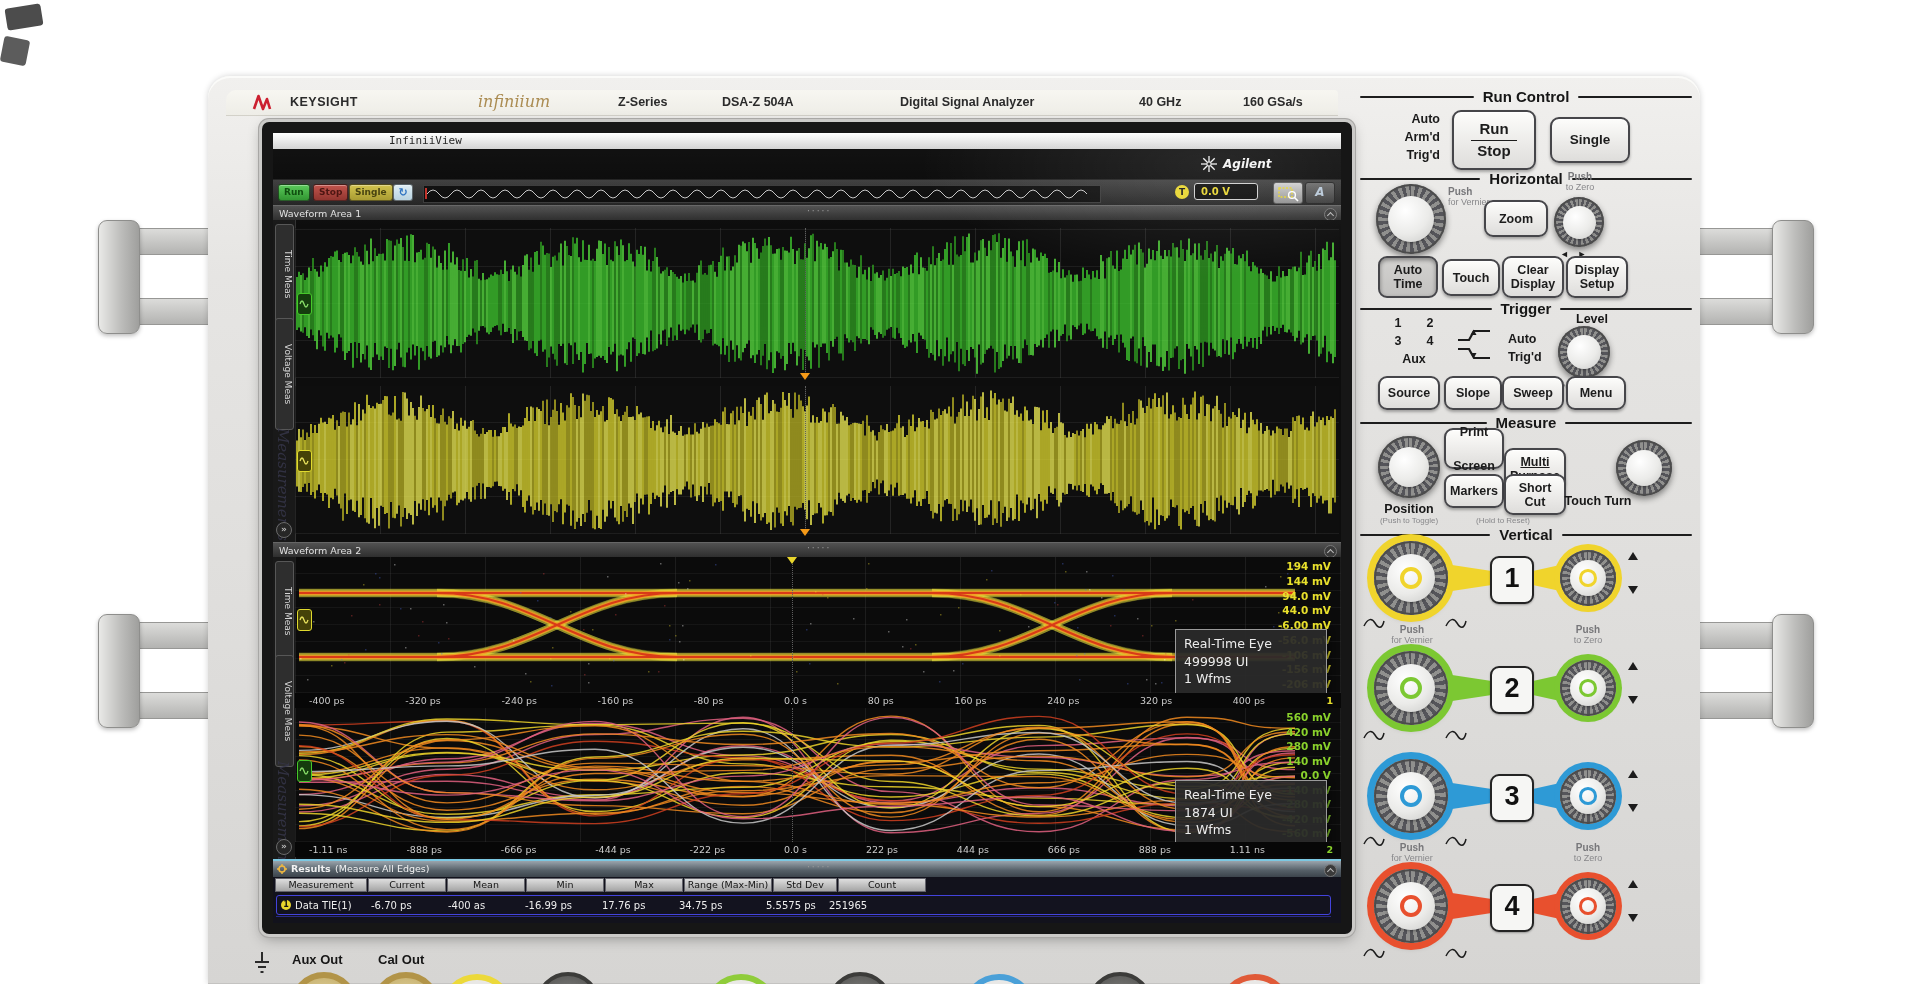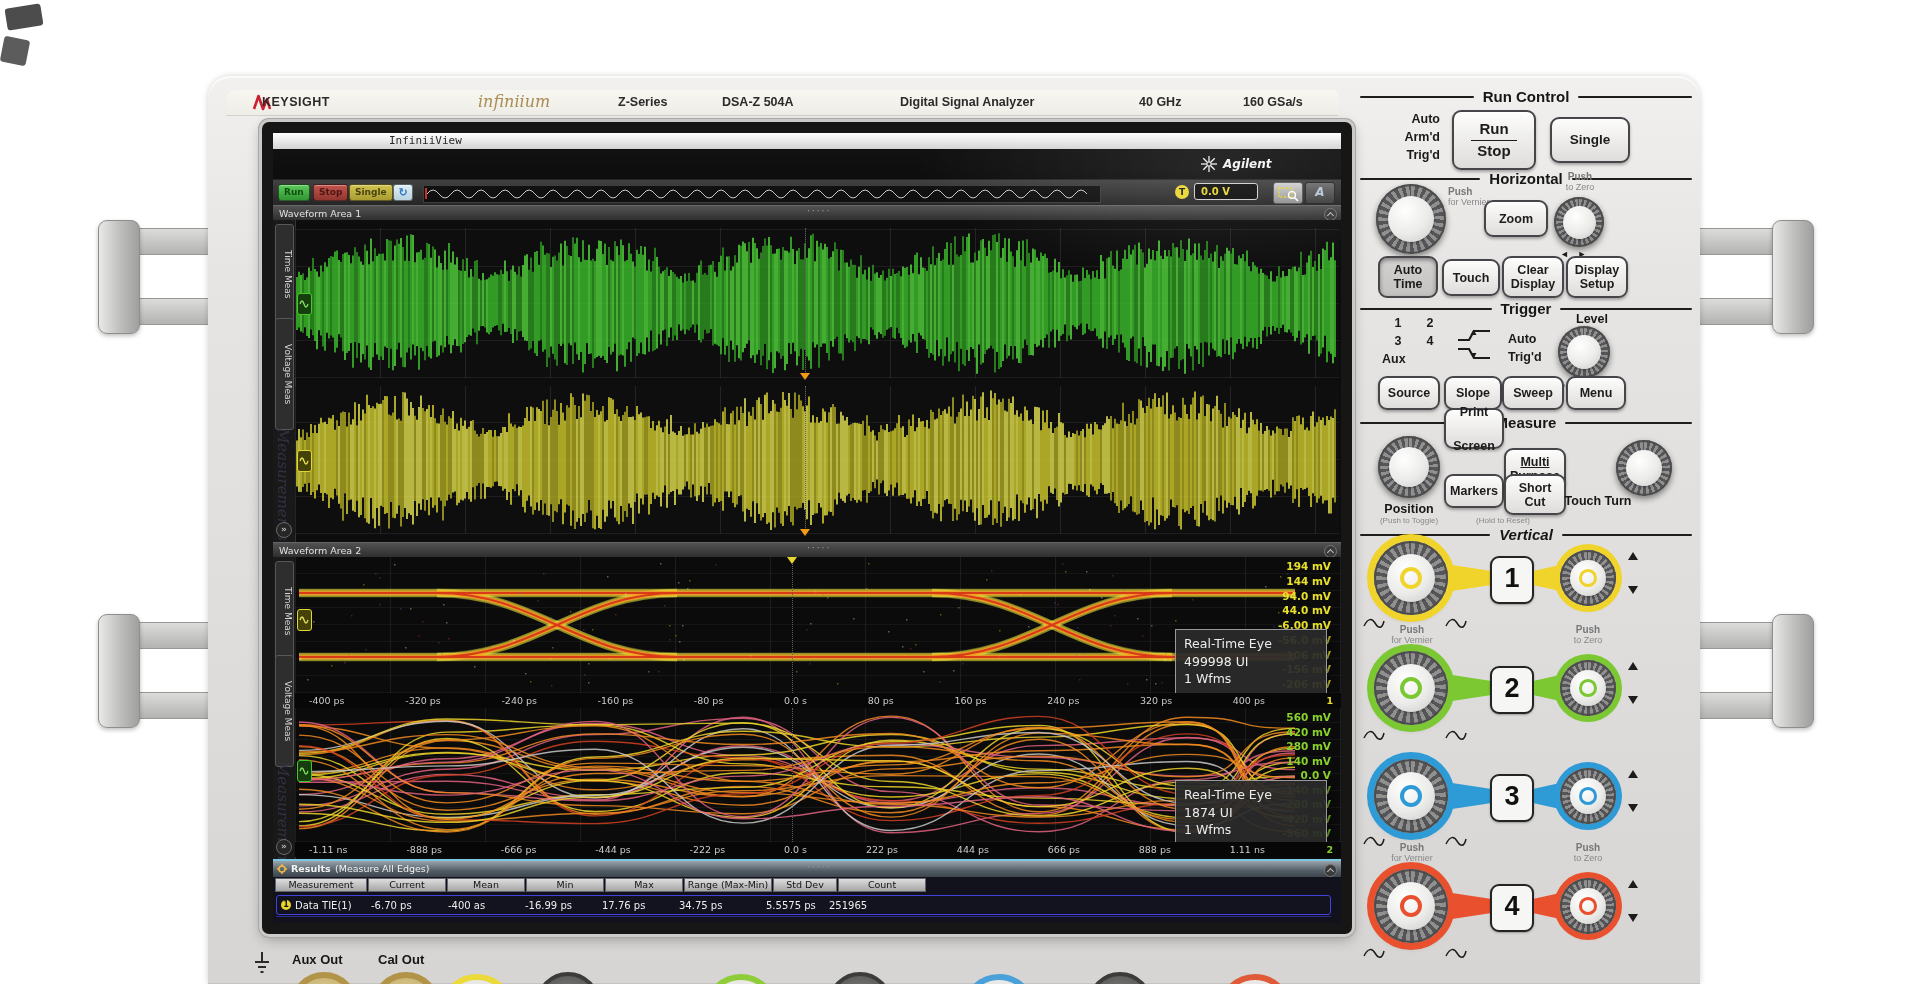--- a/index.html
+++ b/index.html
@@ -129,21 +129,21 @@
     <div class="handle-arm" style="left:1694px;top:692px;width:84px;"></div>
     <div class="handle-bar" style="left:1772px;top:614px;height:112px;"></div>
   </div>
 
   <div class="chassis"></div>
 
   <div class="brand-strip">
     <svg class="abs" style="left:26px;top:4px;" width="22" height="17" viewBox="0 0 22 17">
       <polyline points="2,15 6.5,2 11,15 15,5 18,15" fill="none" stroke="#cc2030" stroke-width="2.6" stroke-linejoin="round"></polyline>
     </svg>
-    <span class="brand-item" style="left:36px;letter-spacing:.5px;">KEYSIGHT</span>
+    <span class="brand-item" style="left:64px;letter-spacing:.5px;">KEYSIGHT</span>
     <span class="brand-item" style="left:252px;top:2px;font:italic 16px 'DejaVu Serif',serif;color:#ab8c52;font-weight:normal;">infiniium</span>
     <span class="brand-item" style="left:392px;">Z-Series</span>
     <span class="brand-item" style="left:496px;">DSA-Z 504A</span>
     <span class="brand-item" style="left:674px;">Digital Signal Analyzer</span>
     <span class="brand-item" style="left:913px;">40 GHz</span>
     <span class="brand-item" style="left:1017px;text-align:right;">160 GSa/s</span>
   </div>
 
   <div class="screen-bezel">
   <div class="screen">
@@ -800,21 +800,21 @@
       </div>
     <div class="abs" style="left:30px;top:230px;width:64px;font:bold 12.5px/18px 'Liberation Sans',sans-serif;">
       <div style="display:flex;justify-content:space-around;">
           <span>1</span>
           <span>2</span>
         </div>
       <div style="display:flex;justify-content:space-around;">
           <span>3</span>
           <span>4</span>
         </div>
-      <div style="text-align:left;">Aux</div>
+      <div style="text-align:center;">Aux</div>
     </div>
     <svg class="abs" style="left:104px;top:244px;" width="38" height="14" viewBox="0 0 38 14">
       <path d="M2,12 H13 L18,3 H34" fill="none" stroke="#1c1c1c" stroke-width="2.2"></path>
         <polygon points="14.5,7 20.5,7 17.5,1.5" fill="#1c1c1c"></polygon>
     </svg>
     <svg class="abs" style="left:104px;top:262px;" width="38" height="14" viewBox="0 0 38 14">
       <path d="M2,3 H13 L18,12 H34" fill="none" stroke="#1c1c1c" stroke-width="2.2"></path>
         <polygon points="14.5,7 20.5,7 17.5,12.5" fill="#1c1c1c"></polygon>
     </svg>
     <div class="abs" style="left:156px;top:246px;font:bold 12.5px/18px 'Liberation Sans',sans-serif;">
@@ -832,40 +832,40 @@
     <div class="pbtn" style="left:214px;top:292px;width:56px;height:30px;">Menu</div>
 
     <div class="sec-head" style="top:330px;">
         <span>Measure</span>
       </div>
     <div class="knob" style="left:26px;top:352px;width:62px;height:62px;">
         <div class="cap"></div>
       </div>
     <div class="blabel" style="left:14px;top:418px;width:86px;text-align:center;">Position</div>
     <div class="hint" style="left:10px;top:432px;width:94px;font-size:8px;">(Push to Toggle)</div>
-    <div class="pbtn" style="left:92px;top:324px;width:56px;height:37px;gap:20px;">
+    <div class="pbtn" style="left:92px;top:344px;width:56px;height:37px;gap:20px;">
       <span>Print</span>
         <span>Screen</span>
     </div>
     <div class="pbtn" style="left:152px;top:364px;width:58px;height:37px;text-decoration:underline;">
       <span>Multi</span>
         <span>Purpose</span>
     </div>
     <div class="pbtn" style="left:92px;top:390px;width:56px;height:30px;">Markers</div>
     <div class="pbtn" style="left:152px;top:390px;width:58px;height:37px;">
       <span>Short</span>
         <span>Cut</span>
     </div>
     <div class="hint" style="left:86px;top:432px;width:130px;font-size:8px;">(Hold to Reset)</div>
     <div class="knob" style="left:264px;top:356px;width:56px;height:56px;">
         <div class="cap"></div>
       </div>
     <div class="blabel" style="left:204px;top:410px;width:84px;text-align:center;">Touch Turn</div>
 
-    <div class="sec-head" style="top:442px;font-style:italic;">
+    <div class="sec-head" style="top:442px;">
         <span>Vertical</span>
       </div>
 
     <div style="--ch:#f0d42c;">
       <div class="knob vknob" style="left:22px;top:457px;width:74px;height:74px;">
           <div class="cap">
             <div class="ring"></div>
           </div>
         </div>
       <div class="beamL" style="left:100px;top:481px;width:38px;"></div>

